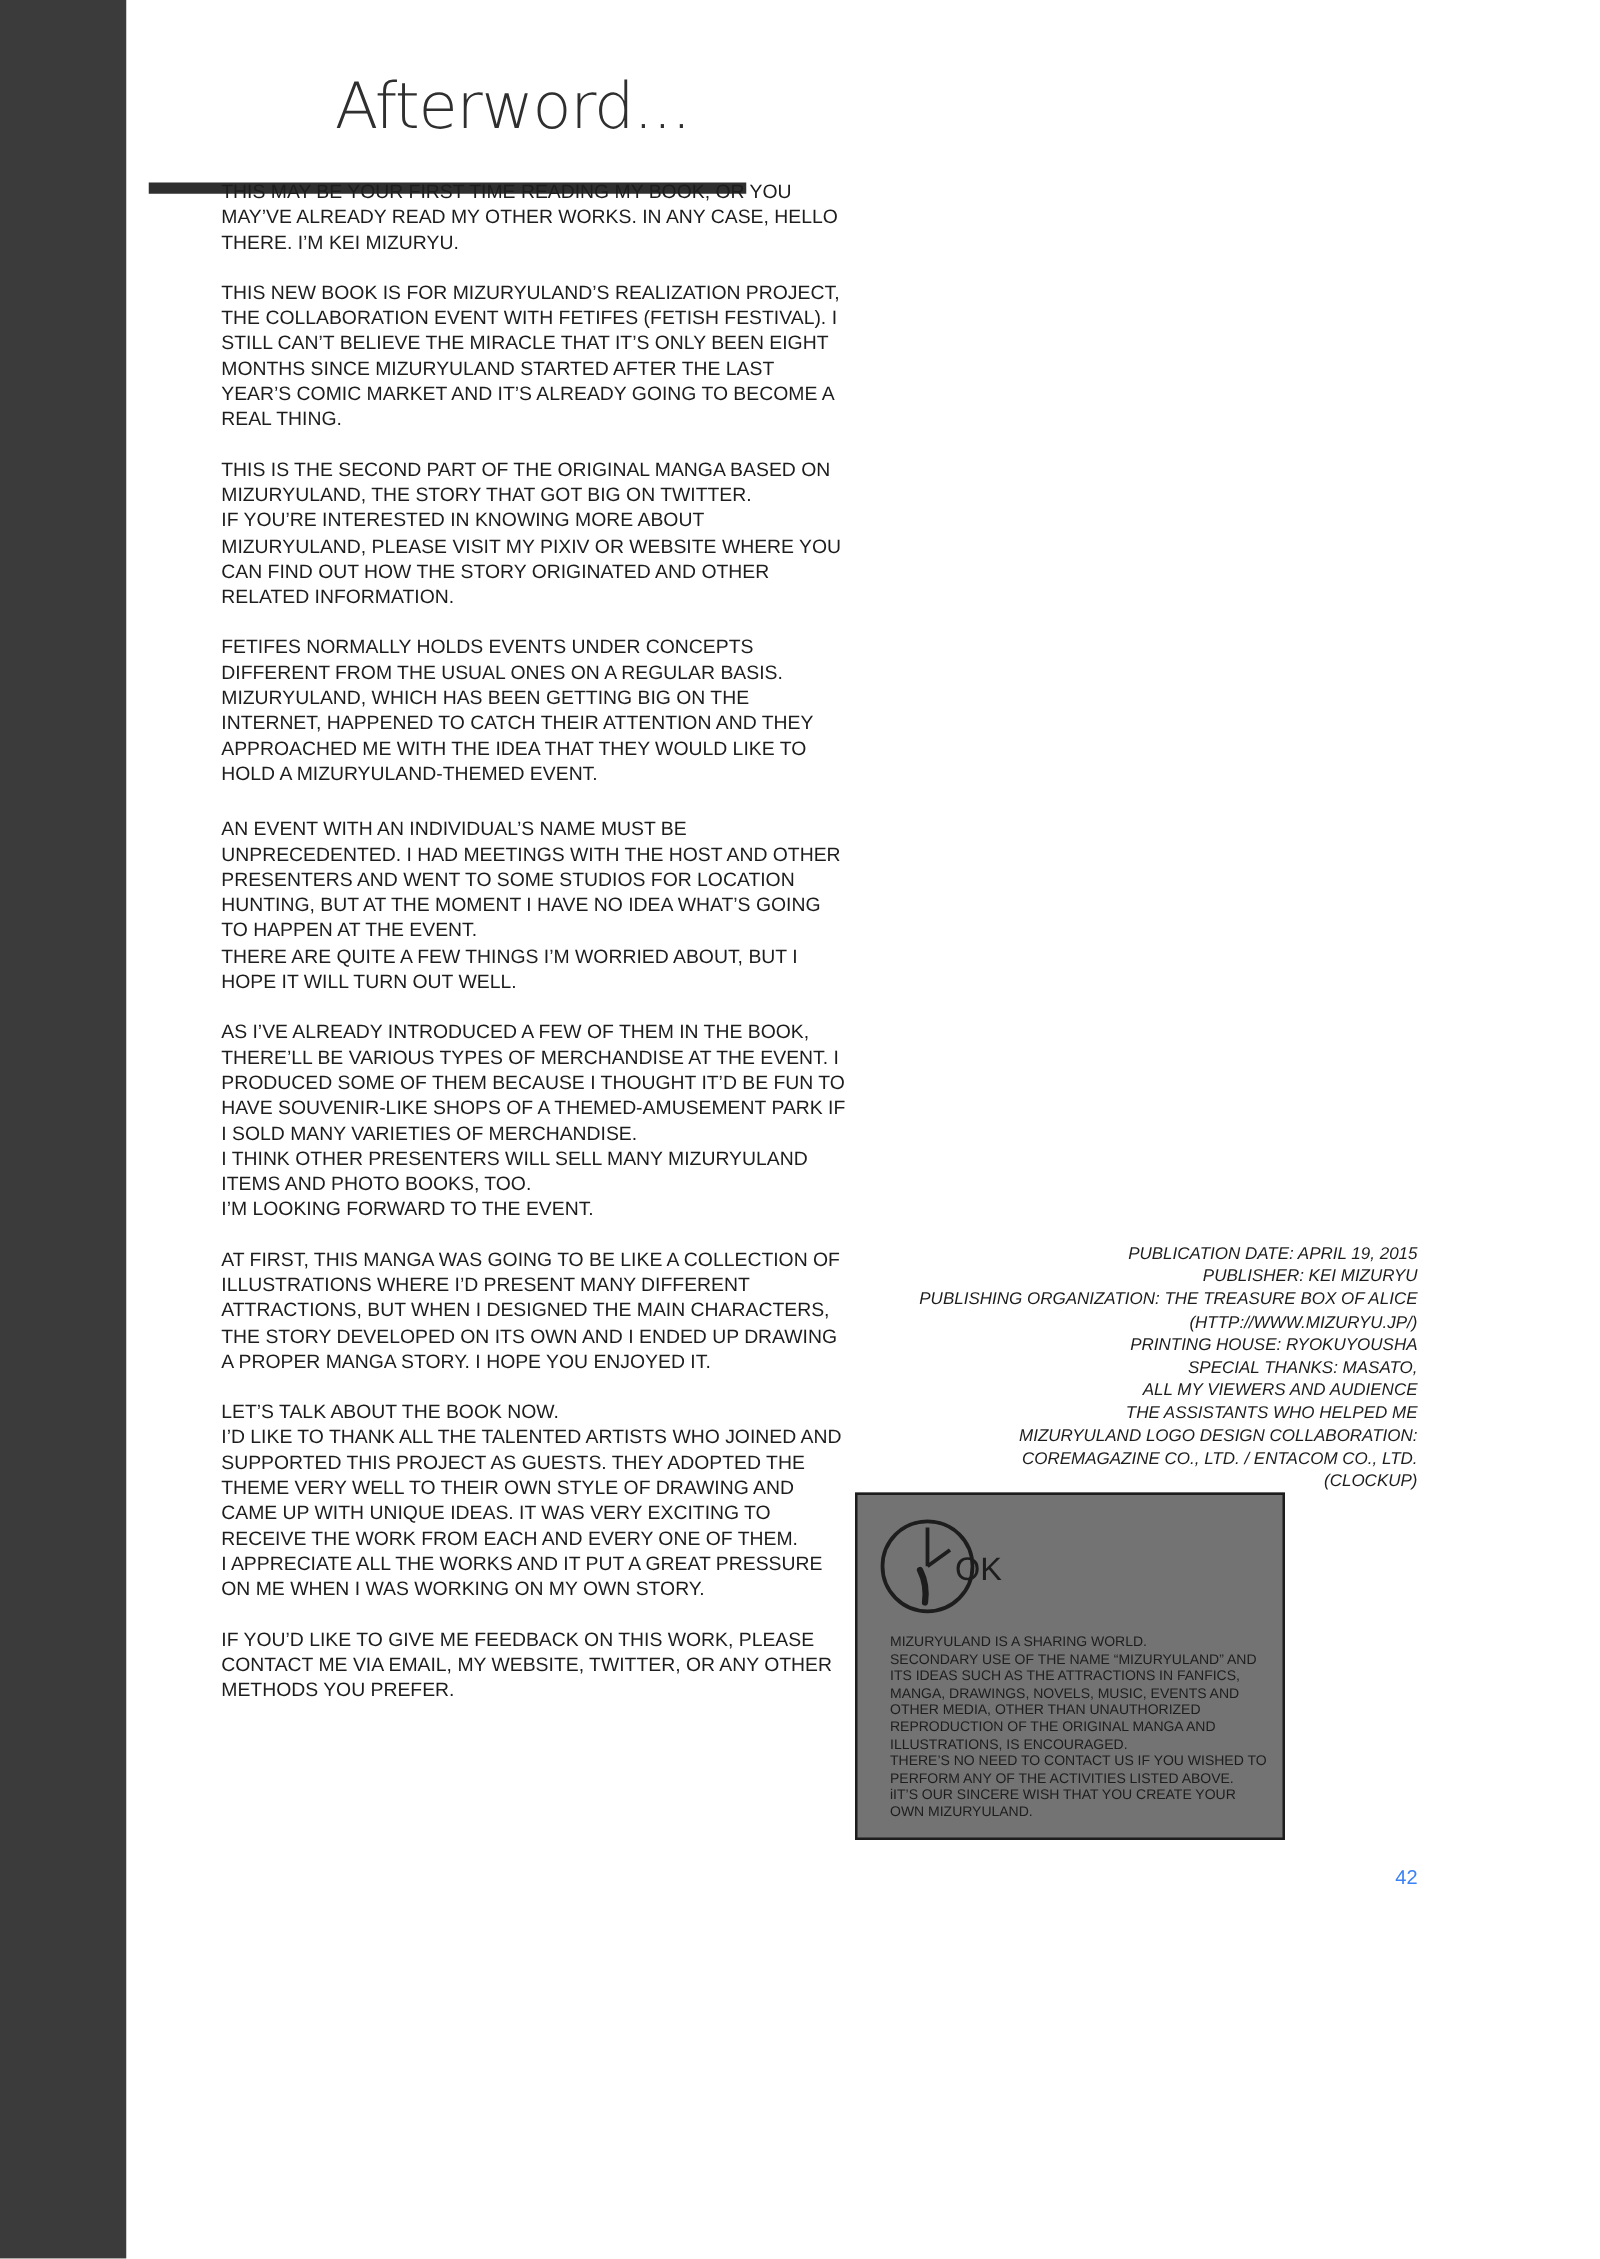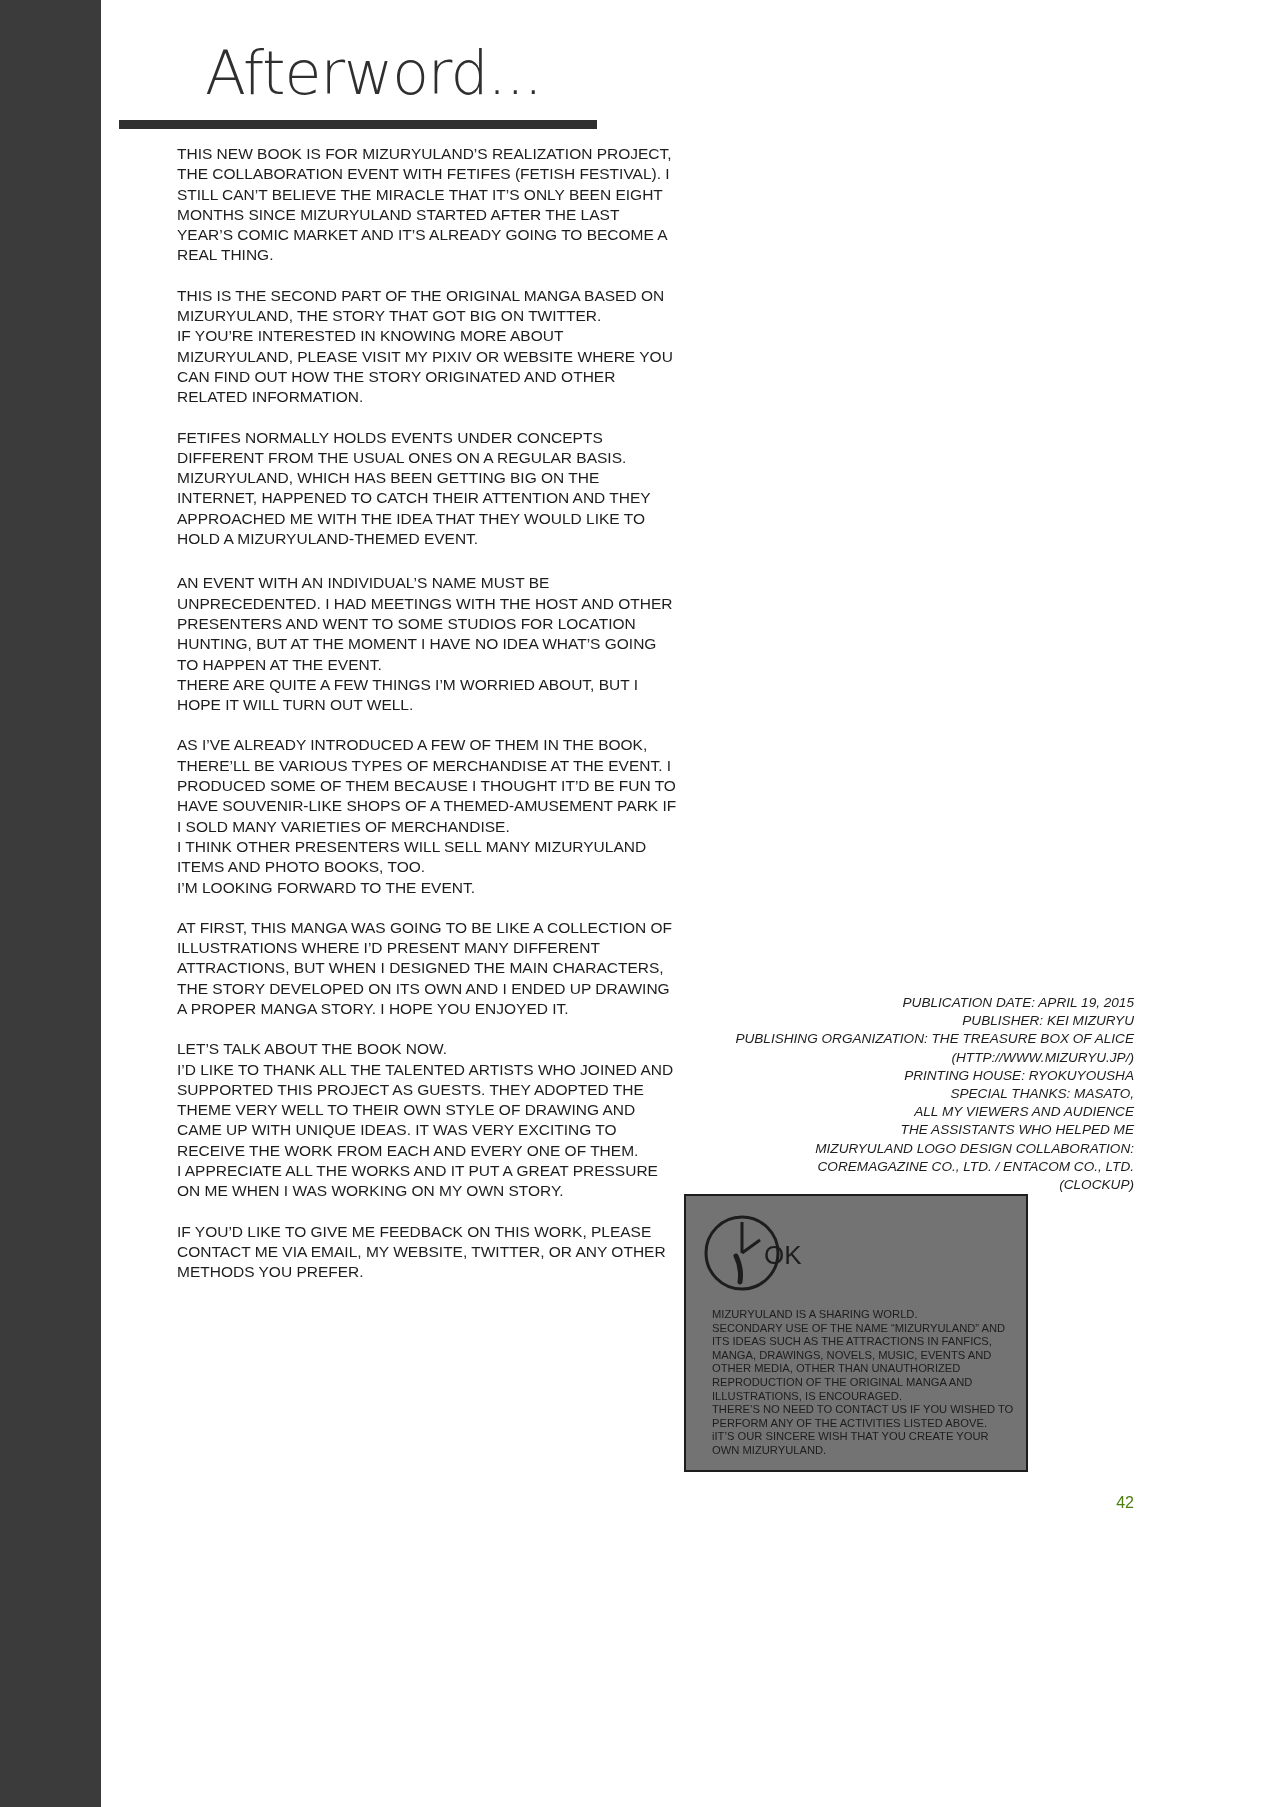--- a/index.html
+++ b/index.html
@@ -35,26 +35,27 @@
   }
   .title-block {
     position: absolute;
     left: 18px;
     top: 26px;
     width: 500px;
   }
   .title-text {
     font-family: "DejaVu Sans", sans-serif;
     font-weight: 300;
-    font-size: 60px;
+    font-size: 51px;
     line-height: 86px;
     letter-spacing: -1px;
     color: #2f2f2f;
-    margin: 4px;
+    margin: 17px;
     padding-left: 82px;
+    text-align: center;
   }
   .title-rule {
     margin-top: 4px;
     width: 478px;
     height: 9px;
     background: #2f2f2f;
   }
   .body-col {
     position: absolute;
     left: 76px;
@@ -104,40 +105,41 @@
     right: 10px;
     font-size: 11.2px;
     line-height: 13.6px;
     color: #1d1d1d;
   }
   .page-number {
     position: absolute;
     right: 146px;
     top: 1494px;
     font-size: 16px;
-    color: #4d7c0f;
+    color: #3b82f6;
     text-align: right;
     width: 60px;
   }
 </style>
 </head>
 <body>
 
 <div class="page">
 
   <div class="left-gutter"></div>
 
   <div class="content">
 
     <div class="title-block">
       <div class="title-text">Afterword...</div>
       <div class="title-rule"></div>
     </div>
 
     <div class="body-col">
+      <p class="para">THIS MAY BE YOUR FIRST TIME READING MY BOOK, OR YOU MAY’VE ALREADY READ MY OTHER WORKS. IN ANY CASE, HELLO THERE. I’M KEI MIZURYU.</p>
       <p class="para">THIS NEW BOOK IS FOR MIZURYULAND’S REALIZATION PROJECT, THE COLLABORATION EVENT WITH FETIFES (FETISH FESTIVAL). I STILL CAN’T BELIEVE THE MIRACLE THAT IT’S ONLY BEEN EIGHT MONTHS SINCE MIZURYULAND STARTED AFTER THE LAST YEAR’S COMIC MARKET AND IT’S ALREADY GOING TO BECOME A REAL THING.</p>
       <p class="para" style="white-space: pre-line;">THIS IS THE SECOND PART OF THE ORIGINAL MANGA BASED ON MIZURYULAND, THE STORY THAT GOT BIG ON TWITTER.
 IF YOU’RE INTERESTED IN KNOWING MORE ABOUT MIZURYULAND, PLEASE VISIT MY PIXIV OR WEBSITE WHERE YOU CAN FIND OUT HOW THE STORY ORIGINATED AND OTHER RELATED INFORMATION.</p>
       <p class="para">FETIFES NORMALLY HOLDS EVENTS UNDER CONCEPTS DIFFERENT FROM THE USUAL ONES ON A REGULAR BASIS. MIZURYULAND, WHICH HAS BEEN GETTING BIG ON THE INTERNET, HAPPENED TO CATCH THEIR ATTENTION AND THEY APPROACHED ME WITH THE IDEA THAT THEY WOULD LIKE TO HOLD A MIZURYULAND-THEMED EVENT.</p>
       <p class="para" style="white-space: pre-line; margin-top: 24px;">AN EVENT WITH AN INDIVIDUAL’S NAME MUST BE UNPRECEDENTED. I HAD MEETINGS WITH THE HOST AND OTHER PRESENTERS AND WENT TO SOME STUDIOS FOR LOCATION HUNTING, BUT AT THE MOMENT I HAVE NO IDEA WHAT’S GOING TO HAPPEN AT THE EVENT.
 THERE ARE QUITE A FEW THINGS I’M WORRIED ABOUT, BUT I HOPE IT WILL TURN OUT WELL.</p>
       <p class="para" style="white-space: pre-line;">AS I’VE ALREADY INTRODUCED A FEW OF THEM IN THE BOOK, THERE’LL BE VARIOUS TYPES OF MERCHANDISE AT THE EVENT. I PRODUCED SOME OF THEM BECAUSE I THOUGHT IT’D BE FUN TO HAVE SOUVENIR-LIKE SHOPS OF A THEMED-AMUSEMENT PARK IF I SOLD MANY VARIETIES OF MERCHANDISE.
 I THINK OTHER PRESENTERS WILL SELL MANY MIZURYULAND ITEMS AND PHOTO BOOKS, TOO.
 I’M LOOKING FORWARD TO THE EVENT.</p>
       <p class="para">AT FIRST, THIS MANGA WAS GOING TO BE LIKE A COLLECTION OF ILLUSTRATIONS WHERE I’D PRESENT MANY DIFFERENT ATTRACTIONS, BUT WHEN I DESIGNED THE MAIN CHARACTERS, THE STORY DEVELOPED ON ITS OWN AND I ENDED UP DRAWING A PROPER MANGA STORY. I HOPE YOU ENJOYED IT.</p>

